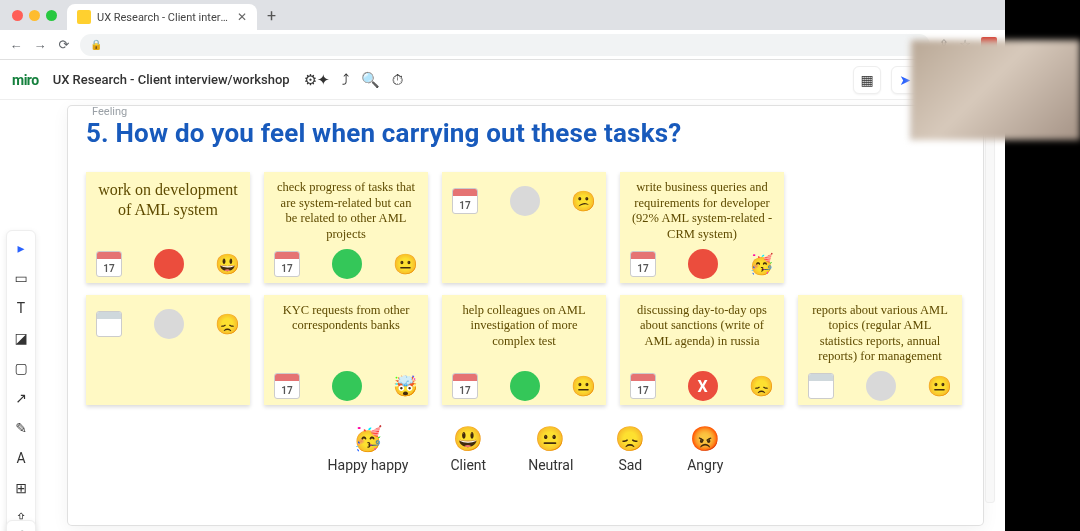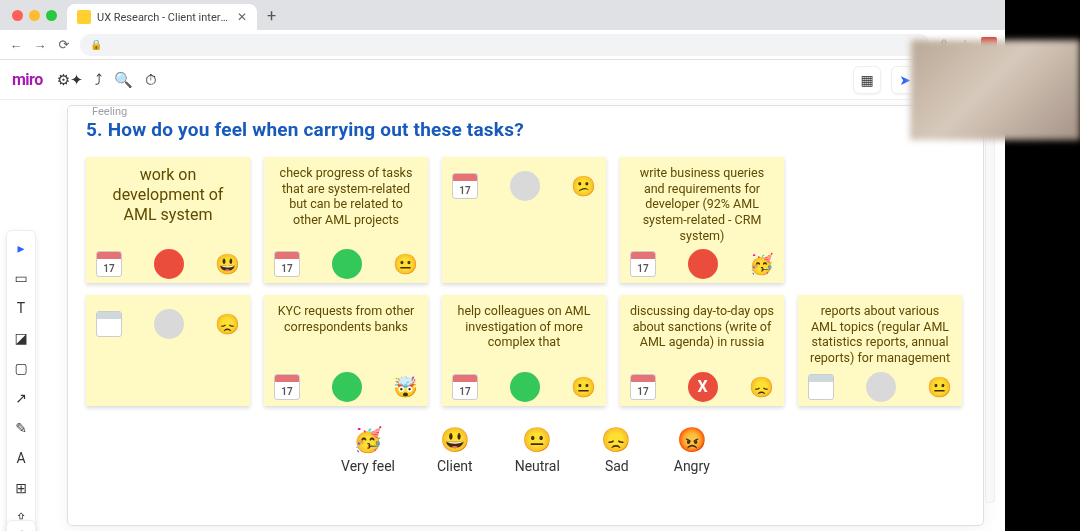--- a/index.html
+++ b/index.html
@@ -33,47 +33,47 @@
   .addr-bar { height:30px; background:#fff; border-bottom:1px solid #e0e0e0; display:flex; align-items:center; padding:0 8px; gap:8px; font-size:13px; color:#5f6368; }
   .nav-ico { width:16px; text-align:center; cursor:default; }
   .url-field { flex:1; background:var(--browser-bg); border-radius:14px; height:22px; display:flex; align-items:center; padding:0 10px; font-size:11px; color:#3c4043; gap:6px; }
   .lock { font-size:10px; }
   .url-text { white-space:nowrap; overflow:hidden; text-overflow:ellipsis; }
   .addr-right { display:flex; gap:10px; font-size:13px; color:#5f6368; align-items:center; }
   .ext-badge { width:16px; height:16px; background:#d93025; border-radius:2px; }
 
   
   .miro-header { height:40px; border-bottom:1px solid #eee; display:flex; align-items:center; padding:0 12px; gap:14px; font-size:13px; color:#333; position:relative; }
-  .miro-logo { font-weight:700; font-size:16px; letter-spacing:-.5px; color:#a21caf; }
+  .miro-logo { font-weight:700; font-size:14px; letter-spacing:-.5px; color:#15803d; }
   .miro-title { font-weight:500; }
   .hdr-ico-group { display:flex; gap:12px; align-items:center; font-size:15px; color:#333; }
   .hdr-right { position:absolute; right:14px; display:flex; gap:10px; align-items:center; }
   .hdr-chip { width:28px; height:28px; border:1px solid #eee; border-radius:6px; display:flex; align-items:center; justify-content:center; font-size:14px; background:#fff; box-shadow:0 1px 2px rgba(0,0,0,.05); }
   .hdr-chip.arrow { color:#2a62ff; }
   .avatar-dot { width:24px; height:24px; border-radius:50%; background:#ff8a00; }
 
   
   .tool-rail { position:absolute; left:6px; top:130px; width:30px; background:#fff; border:1px solid #eee; border-radius:6px; box-shadow:0 2px 6px rgba(0,0,0,.08); display:flex; flex-direction:column; align-items:center; padding:6px 0; gap:8px; }
   .tool-rail .tool { width:22px; height:22px; display:flex; align-items:center; justify-content:center; font-size:14px; color:#333; }
   .tool.active { color:#2a62ff; }
   .undo-rail { position:absolute; left:6px; top:420px; width:30px; background:#fff; border:1px solid #eee; border-radius:6px; box-shadow:0 2px 6px rgba(0,0,0,.08); display:flex; flex-direction:column; align-items:center; padding:6px 0; gap:6px; font-size:14px; color:#333; }
 
   
   .canvas-wrap { flex:1; position:relative; overflow:hidden; }
   .canvas { position:absolute; inset:0; background:#fff; }
   .slide-frame { position:absolute; left:68px; top:6px; right:22px; bottom:6px; box-shadow:0 0 0 1px #e0e0e0, 0 4px 18px rgba(0,0,0,.06); background:#fff; border-radius:4px; padding:8px 18px 4px; }
   .prev-crumb { font-size:11px; color:#9aa0a6; position:absolute; top:-1px; left:24px; }
   .page-shadow-right { position:absolute; right:-12px; top:22px; bottom:22px; width:10px; background:#f8f8f8; border:1px solid #eee; border-radius:3px; }
 
-  h2.q { color:var(--heading-blue); font-size:19px; font-weight:700; margin:4px 0 16px; letter-spacing:.2px; }
+  h2.q { color:var(--heading-blue); font-size:26px; font-weight:700; margin:4px 0 24px; letter-spacing:.2px; }
 
   
   .grid { display:grid; grid-template-columns: repeat(5, 164px); gap:12px 14px; margin-top:4px; }
   .sticky { background:var(--sticky-yellow); box-shadow:0 2px 4px var(--sticky-shadow); padding:8px 10px 4px; position:relative; display:flex; flex-direction:column; justify-content:space-between; min-height:100px; }
-  .sticky .text { font-size:12.5px; color:#5f4b00; text-align:center; line-height:1.25; }
+  .sticky .text { font-size:12.5px; color:#5f4b00; text-align:center; line-height:1.25;font-family:Liberation Serif, serif; }
   .sticky .text.big { font-size:16px; font-weight:400; }
   .sticky-footer { display:flex; align-items:center; justify-content:space-between; gap:6px; margin-top:6px; }
   .cal { width:26px; height:26px; background:#fff; border:1px solid #ccc; border-radius:3px; position:relative; font-size:10px; display:flex; align-items:flex-end; justify-content:center; color:#555; font-weight:600; padding-bottom:2px; }
   .cal::before { content:""; position:absolute; top:0; left:0; right:0; height:7px; background:#e57373; border-radius:2px 2px 0 0; }
   .cal.blank::before { background:#cfd8dc; }
   .dot { width:30px; height:30px; border-radius:50%; flex:none; }
   .dot.red { background:var(--dot-red); }
   .dot.green { background:var(--dot-green); }
   .dot.grey { background:var(--dot-lgrey); }
   .dot.redx { background:var(--dot-redX); color:#fff; display:flex; align-items:center; justify-content:center; font-weight:700; font-size:16px; }
@@ -118,20 +118,21 @@
     </div>
     <div class="addr-right">
       <span>⇪</span>
       <span>☆</span>
       <span class="ext-badge"></span>
     </div>
   </div>
 
   <div class="miro-header">
     <span class="miro-logo">miro</span>
+    <span class="miro-title">UX Research - Client interview/workshop</span>
     <div class="hdr-ico-group">
       <span>⚙✦</span>
       <span>⤴</span>
       <span>🔍</span>
       <span>⏱</span>
     </div>
     <div class="hdr-right">
       <span class="hdr-chip">▦</span>
       <span class="hdr-chip arrow">➤</span>
       <span class="hdr-chip">🎉</span>
@@ -211,21 +212,21 @@
             </div>
             <div class="sticky">
               <div class="text">KYC requests from other correspondents banks</div>
               <div class="sticky-footer">
                 <div class="cal">17</div>
                 <div class="dot green"></div>
                 <div class="emoji">🤯</div>
               </div>
             </div>
             <div class="sticky">
-              <div class="text">help colleagues on AML investigation of more complex that</div>
+              <div class="text">help colleagues on AML investigation of more complex test</div>
               <div class="sticky-footer">
                 <div class="cal">17</div>
                 <div class="dot green"></div>
                 <div class="emoji">😐</div>
               </div>
             </div>
             <div class="sticky">
               <div class="text">discussing day-to-day ops about sanctions (write of AML agenda) in russia</div>
               <div class="sticky-footer">
                 <div class="cal">17</div>
@@ -239,21 +240,21 @@
                 <div class="cal blank"></div>
                 <div class="dot grey"></div>
                 <div class="emoji">😐</div>
               </div>
             </div>
           </div>
 
         <div class="legend" id="legend">
             <div class="item">
               <div class="emoji">🥳</div>
-              <div>Very feel</div>
+              <div>Happy happy</div>
             </div>
             <div class="item">
               <div class="emoji">😃</div>
               <div>Client</div>
             </div>
             <div class="item">
               <div class="emoji">😐</div>
               <div>Neutral</div>
             </div>
             <div class="item">

